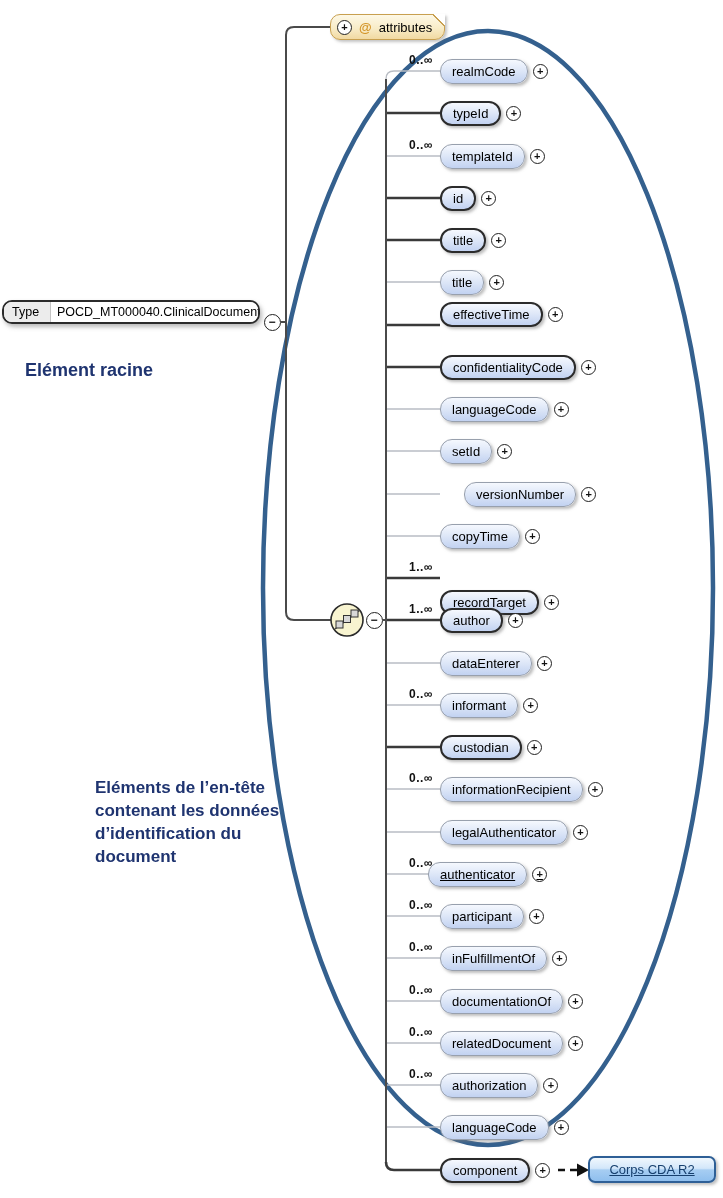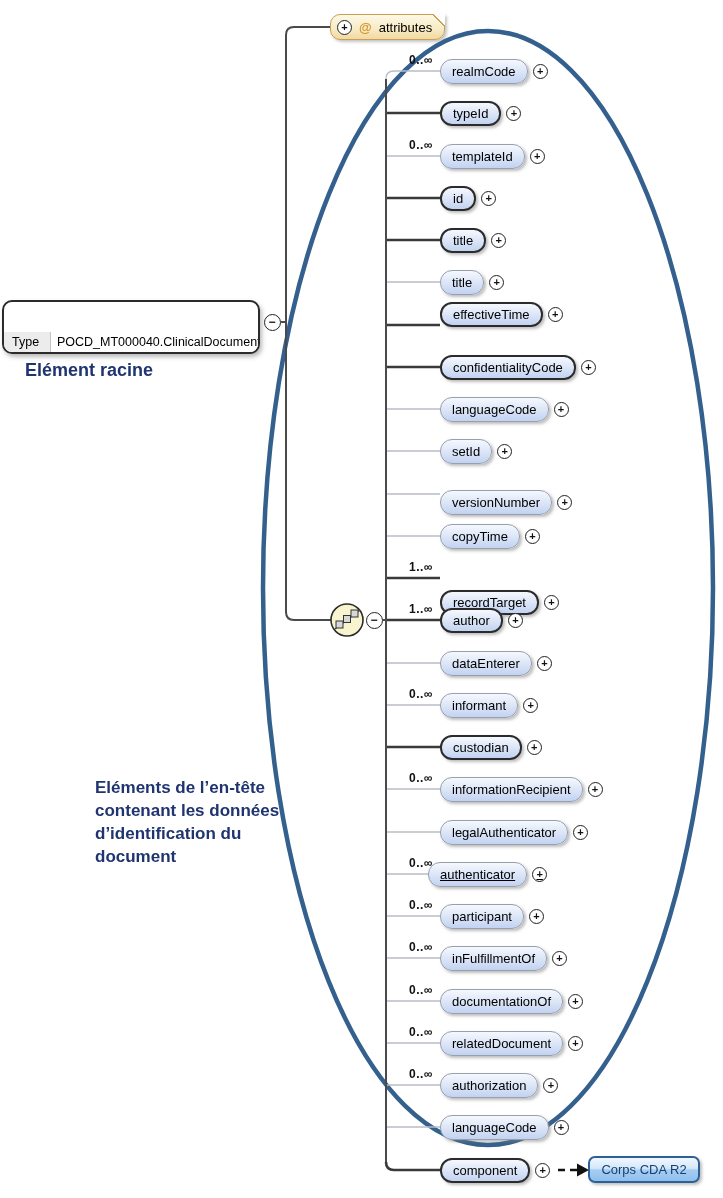--- a/index.html
+++ b/index.html
@@ -56,37 +56,37 @@
   
   .root-box{
     position:absolute;left:2px;top:300px;width:258px;box-sizing:border-box;z-index:2;
     border:2px solid #2b2b2b;border-radius:10px;overflow:hidden;background:#fff;
     box-shadow:2px 3px 4px rgba(120,120,120,0.5);
   }
   .root-header{
     background:linear-gradient(180deg,#eaf0fb 0%,#cdd9f0 100%);
     padding:3px 8px;font-size:13px;color:#000;border-bottom:1px solid #9fb0c8;
   }
-  .root-row{display:flex;font-size:12.5px;color:#000;margin-top:30px;}
+  .root-row{display:flex;font-size:12.5px;color:#000;}
   .root-row .k{background:#ececec;padding:3px 8px;flex:0 0 30px;border-right:1px solid #c4c4c4;}
   .root-row .v{padding:3px 6px;background:#fff;white-space:nowrap;}
 
   
   .lbl{position:absolute;color:#1f3470;font-weight:700;z-index:2;}
   .root-lbl{left:25px;top:360px;font-size:18px;}
   .grp-lbl{left:95px;top:776px;font-size:17px;line-height:23px;white-space:pre-line;width:210px;}
 
   
   .corps{
-    position:absolute;left:588px;top:1156px;width:112px;height:27px;box-sizing:border-box;z-index:2;
+    position:absolute;left:588px;top:1156px;width:128px;height:27px;box-sizing:border-box;z-index:2;
     border:2px solid #2e5f96;border-radius:7px;
     background:linear-gradient(180deg,#f0f7fd 0%,#d3e7fa 45%,#a6cdf2 52%,#8fbfee 100%);
     box-shadow:2px 2px 3px rgba(130,130,130,0.5);
     display:flex;align-items:center;justify-content:center;
-    font-size:13px;color:#17406e;
+    font-size:13px;color:#17406e;text-decoration:underline;
   }
 </style>
 </head>
 <body>
 
 <div class="canvas">
 
   <svg id="wires" width="723" height="1198" viewBox="0 0 723 1198">
 
     <ellipse cx="488" cy="588" rx="225" ry="557" fill="none" stroke="#34608e" stroke-width="4.5"></ellipse>
@@ -197,21 +197,21 @@
         <div class="pm">+</div>
       </div>
       <div class="el-row" style="left: 440px; top: 396px;">
         <div class="el-box">languageCode</div>
         <div class="pm">+</div>
       </div>
       <div class="el-row" style="left: 440px; top: 438px;">
         <div class="el-box">setId</div>
         <div class="pm">+</div>
       </div>
-      <div class="el-row" style="left: 440px; top: 481px; margin-top: 8px;">
+      <div class="el-row" style="left: 464px; top: 481px;">
         <div class="el-box">versionNumber</div>
         <div class="pm">+</div>
       </div>
       <div class="el-row" style="left: 440px; top: 523px;">
         <div class="el-box">copyTime</div>
         <div class="pm">+</div>
       </div>
       <div class="el-row" style="left: 440px; top: 565px; margin-top: 24px;">
         <div class="el-box mandatory">recordTarget</div>
         <div class="pm">+</div>

